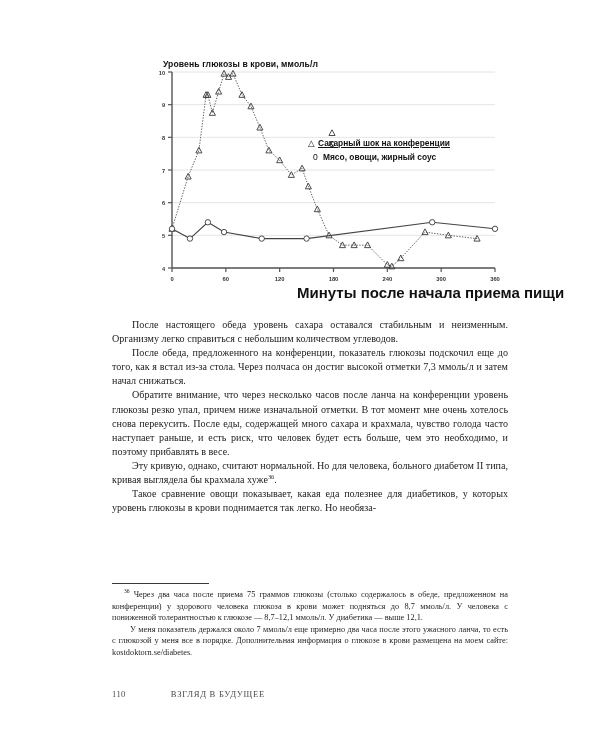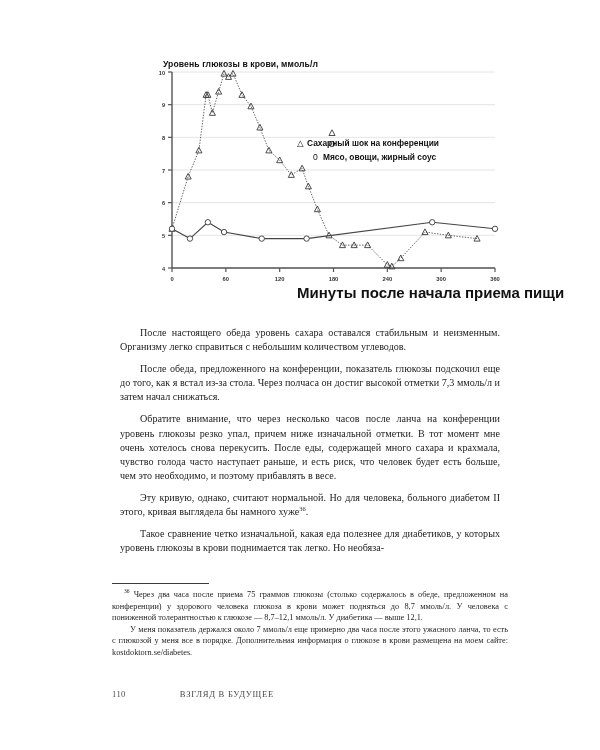--- a/index.html
+++ b/index.html
@@ -51,38 +51,38 @@
     white-space: nowrap;
   }
   .legend-row {
     position: absolute;
     font-family: "Liberation Sans", sans-serif;
     font-weight: bold;
     font-size: 8.4px;
     color: #111;
     white-space: nowrap;
   }
-  #legend-1 { left: 297px; top: 93px; }
+  #legend-1 { left: 308px; top: 93px; text-decoration: underline; }
   #legend-2 { left: 300px; top: 107px; padding-left: 13px; }
   .legend-glyph {
     display: inline-block;
     font-weight: normal;
     font-size: 8.6px;
     width: 10px;
   }
 
   
   #body-text {
     position: absolute;
     left: 112px;
     top: 318px;
     width: 396px;
   }
   #body-text p {
-    margin: 8px;
+    margin: 0;
     text-indent: 20px;
     font-size: 10.1px;
     line-height: 14.1px;
     text-align: justify;
     color: #1c1c1c;
   }
   sup.fn {
     font-size: 6.4px;
     vertical-align: super;
     line-height: 0;
@@ -121,21 +121,21 @@
   
   #footer {
     position: absolute;
     left: 112px;
     top: 689px;
     font-size: 8.6px;
     color: #4a4a4a;
     letter-spacing: 0.4px;
     white-space: nowrap;
   }
-  #footer .pg { margin-right: 23px; }
+  #footer .pg { margin-right: 14px; }
   #footer .ttl { letter-spacing: 0.7px; padding-left: 31px; }
 </style>
 </head>
 <body>
 
 <div id="figure">
 
   <div id="chart-title">Уровень глюкозы в крови, ммоль/л</div>
 
   <svg id="chart-svg" width="600" height="265">
@@ -238,22 +238,22 @@
     <span class="legend-glyph">0</span><span>Мясо, овощи, жирный соус</span>
   </div>
 
   <div id="xaxis-title">Минуты после начала приема пищи</div>
 </div>
 
 <div id="body-text">
   <p>После настоящего обеда уровень сахара оставался стабильным и неизменным. Организму легко справиться с небольшим количеством углеводов.</p>
   <p>После обеда, предложенного на конференции, показатель глюкозы подскочил еще до того, как я встал из-за стола. Через полчаса он достиг высокой отметки 7,3 ммоль/л и затем начал снижаться.</p>
   <p>Обратите внимание, что через несколько часов после ланча на конференции уровень глюкозы резко упал, причем ниже изначальной отметки. В тот момент мне очень хотелось снова перекусить. После еды, содержащей много сахара и крахмала, чувство голода часто наступает раньше, и есть риск, что человек будет есть больше, чем это необходимо, и поэтому прибавлять в весе.</p>
-  <p><span>Эту кривую, однако, считают нормальной. Но для человека, больного диабетом II этого, кривая выглядела бы намного хуже</span><sup class="fn">36</sup>.</p>
-  <p>Такое сравнение четко изначальной, какая еда полезнее для диабетиков, у которых уровень глюкозы в крови поднимается так легко. Но необяза-</p>
+  <p><span>Эту кривую, однако, считают нормальной. Но для человека, больного диабетом II типа, кривая выглядела бы крахмала хуже</span><sup class="fn">36</sup>.</p>
+  <p>Такое сравнение овощи показывает, какая еда полезнее для диабетиков, у которых уровень глюкозы в крови поднимается так легко. Но необяза-</p>
 </div>
 
 <div id="footnote-rule"></div>
 <div id="footnotes">
   <p class="first"><sup class="fnmark">36</sup> <span>Через два часа после приема 75 граммов глюкозы (столько содержалось в обеде, предложенном на конференции) у здорового человека глюкоза в крови может подняться до 8,7 ммоль/л. У человека с пониженной толерантностью к глюкозе — 8,7–12,1 ммоль/л. У диабетика — выше 12,1.</span></p>
   <p>У меня показатель держался около 7 ммоль/л еще примерно два часа после этого ужасного ланча, то есть с глюкозой у меня все в порядке. Дополнительная информация о глюкозе в крови размещена на моем сайте: kostdoktorn.se/diabetes.</p>
 </div>
 
 <div id="footer">
   <span class="pg">110</span><span class="ttl">ВЗГЛЯД В БУДУЩЕЕ</span>

